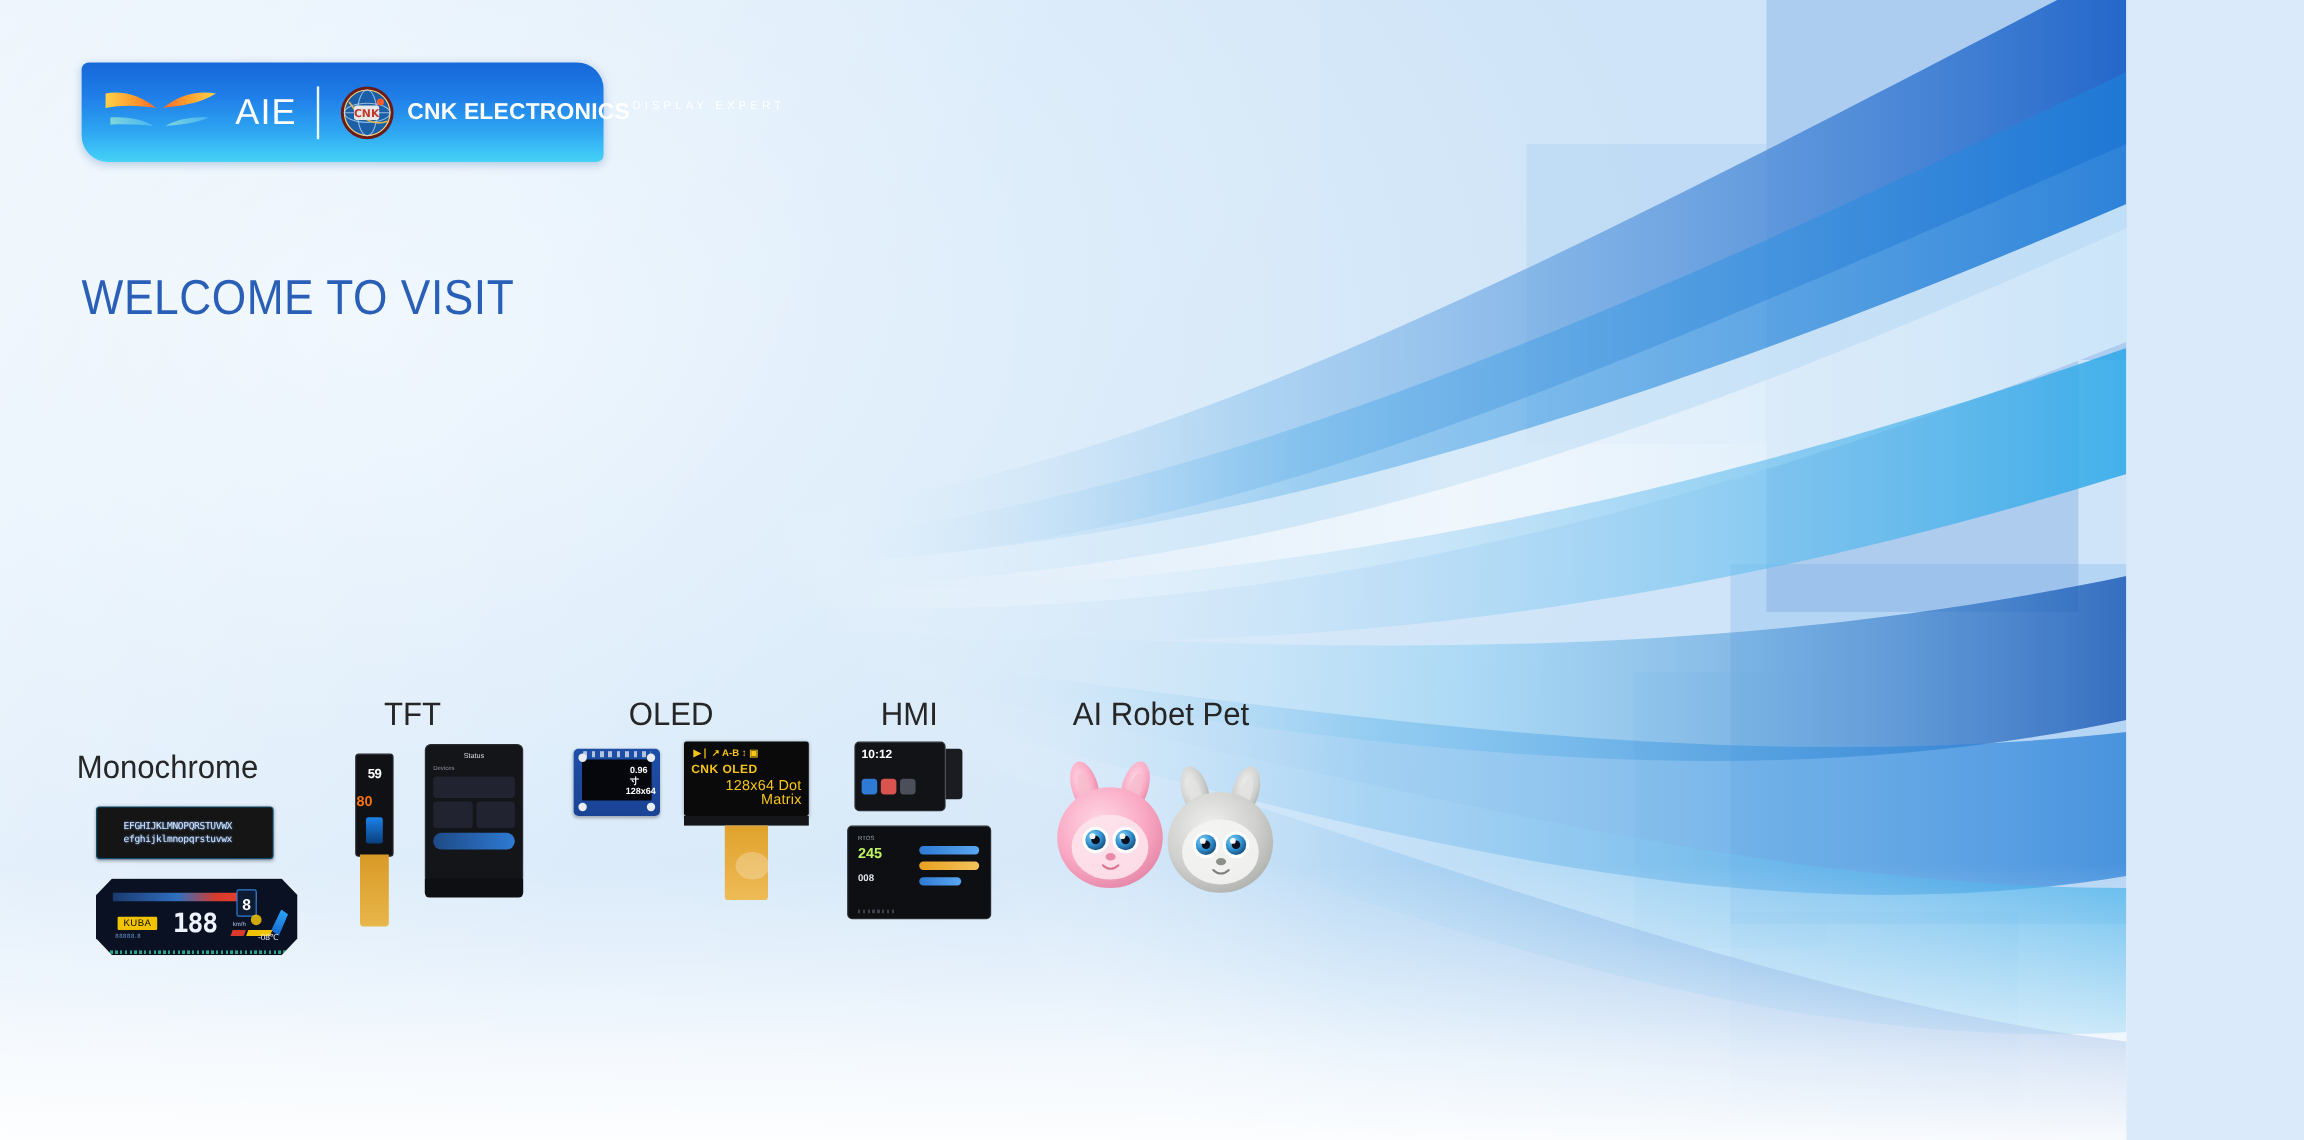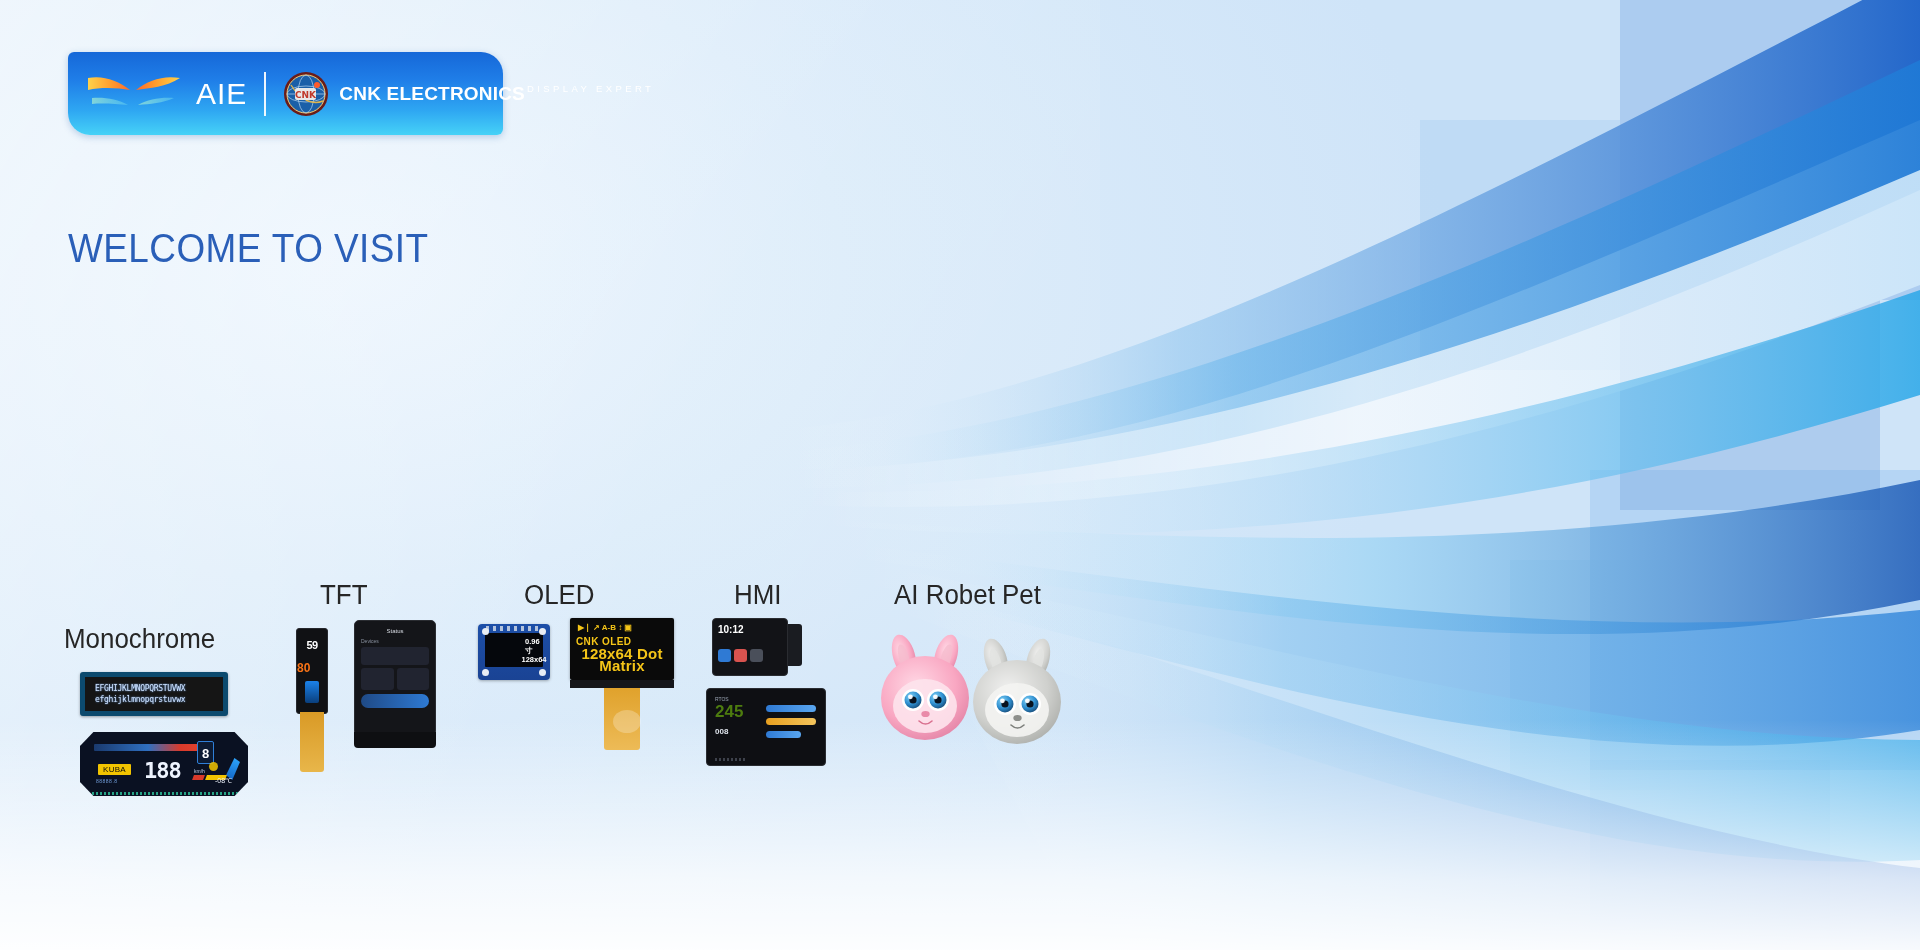--- a/index.html
+++ b/index.html
@@ -5,21 +5,21 @@
 <style>
   * { margin:0; padding:0; box-sizing:border-box; }
   html,body { width:1920px; height:950px; overflow:hidden; }
   body {
     font-family:"Liberation Sans", sans-serif;
     background:#dbeafb;
     position:relative;
   }
 
   
-  .stage { position:absolute; inset:0; width:1920px; height:950px; overflow:hidden; }
+  .stage { position:absolute; inset:0; width:1772px; height:950px; overflow:hidden; }
 
   .bg-base {
     position:absolute; inset:0;
     background:
       radial-gradient(ellipse 1100px 700px at 18% 28%, #eaf4fd 0%, #dcecfa 45%, #cfe4f8 100%),
       linear-gradient(160deg,#e9f3fd 0%,#d9ebfa 40%,#cfe5f8 70%,#e6f2fd 100%);
   }
   .bg-soft-left {
     position:absolute; left:0; top:0; width:1100px; height:950px;
     background:linear-gradient(120deg, rgba(255,255,255,.55) 0%, rgba(255,255,255,.10) 55%, rgba(255,255,255,0) 100%);
@@ -92,22 +92,22 @@
   .pcat { position:absolute; }
   .pcat-label {
     font-size:27px; color:#262626; font-weight:400; white-space:nowrap;
     transform:scaleX(.96); transform-origin:left center;
   }
 
   
   .mono-wrap { position:absolute; left:16px; top:48px; }
   .char-lcd {
     width:148px; height:44px; background:#151515; border-radius:3px;
-    border:5px solid #0c4a6e; box-shadow:0 1px 3px rgba(0,0,0,.35);
-    display:flex; flex-direction:column; justify-content:center; padding:3px 10px;
+    border:1px solid #0c4a6e; box-shadow:0 1px 3px rgba(0,0,0,.35);
+    display:flex; flex-direction:column; justify-content:center; padding:3px 22px;
   }
   .char-lcd .row {
     color:#cfe3ff; font-family:"DejaVu Sans Mono", monospace;
     font-size:8px; line-height:11px; letter-spacing:-.3px;
     text-shadow:0 0 2px #7fb4ff; white-space:nowrap; overflow:hidden;
   }
   .cluster {
     position:absolute; left:0; top:60px; width:168px; height:64px;
     background:#0a1122; color:#fff;
     clip-path:polygon(0 22%, 8% 0, 92% 0, 100% 22%, 100% 78%, 92% 100%, 8% 100%, 0 78%);
@@ -182,21 +182,21 @@
   .oled-yellow {
     position:absolute; left:92px; top:38px; width:104px; height:62px;
     background:#0a0a0a; border-radius:2px; padding:5px 6px;
     box-shadow:0 1px 3px rgba(0,0,0,.35);
   }
   .oled-yellow .icons {
     display:flex; align-items:center; justify-content:space-between;
     color:#f5c518; font-size:8px; font-weight:700; margin-bottom:3px; padding:0 2px;
   }
   .oled-yellow .l1 { color:#f5c518; font-size:10px; font-weight:700; text-align:left; line-height:13px; letter-spacing:.4px;}
-  .oled-yellow .l2 { color:#f5c518; font-size:15px; font-weight:700; text-align:center; line-height:12px; letter-spacing:.2px;}
+  .oled-yellow .l2 { color:#f5c518; font-size:12px; font-weight:400; text-align:right; line-height:12px; letter-spacing:.2px;}
   .oled-y-strip { position:absolute; left:92px; top:100px; width:104px; height:8px; background:#15161a;}
   .oled-y-fpc {
     position:absolute; left:126px; top:108px; width:36px; height:62px;
     background:linear-gradient(180deg,#e0a22c,#edbb57); border-radius:0 0 3px 3px;
   }
   .oled-y-fpc .chip { position:absolute; left:9px; top:8px; width:17px; height:12px; border-radius:50%;
     background:rgba(255,255,255,.25);}
 
   
   .hmi-top {
@@ -206,21 +206,21 @@
   .hmi-top .clk { color:#fff; font-size:10px; font-weight:700;}
   .hmi-top .rowy { display:flex; gap:3px; margin-top:14px;}
   .hmi-top .rowy i { display:block; width:13px; height:13px; border-radius:3px; background:#2f7ad4;}
   .hmi-top .rowy i:nth-child(2){background:#d9534f;} .hmi-top .rowy i:nth-child(3){background:#4a4f5a;}
   .hmi-side { position:absolute; left:82px; top:44px; width:14px; height:42px; background:#1a1c21; border-radius:0 3px 3px 0;}
   .hmi-btm {
     position:absolute; left:0; top:108px; width:120px; height:78px;
     background:#0e0f13; border-radius:4px; border:1px solid #2a2c31; padding:7px 8px;
   }
   .hmi-btm .tt { color:#9aa3b2; font-size:5px; margin-bottom:3px;}
-  .hmi-btm .big { color:#4d7c0f; font-size:17px; font-weight:700; line-height:13px;}
+  .hmi-btm .big { color:#bef264; font-size:12px; font-weight:700; line-height:13px;}
   .hmi-btm .sm { color:#dfe4ec; font-size:8px; font-weight:700; margin-top:9px;}
   .hmi-btm .bars { position:absolute; right:9px; top:16px; width:50px;}
   .hmi-btm .bars i { display:block; height:7px; border-radius:4px; margin-bottom:6px;
     background:linear-gradient(90deg,#2f7ad4,#59a6f0);}
   .hmi-btm .bars i:nth-child(2){background:linear-gradient(90deg,#e8a020,#f3c45c);}
   .hmi-btm .bars i:nth-child(3){background:linear-gradient(90deg,#2f7ad4,#59a6f0); width:70%;}
   .hmi-btm .pins { position:absolute; left:8px; bottom:4px; width:30px; height:3px;
     background:repeating-linear-gradient(90deg,#3d414b 0 2px, transparent 2px 4px);}
 
   

